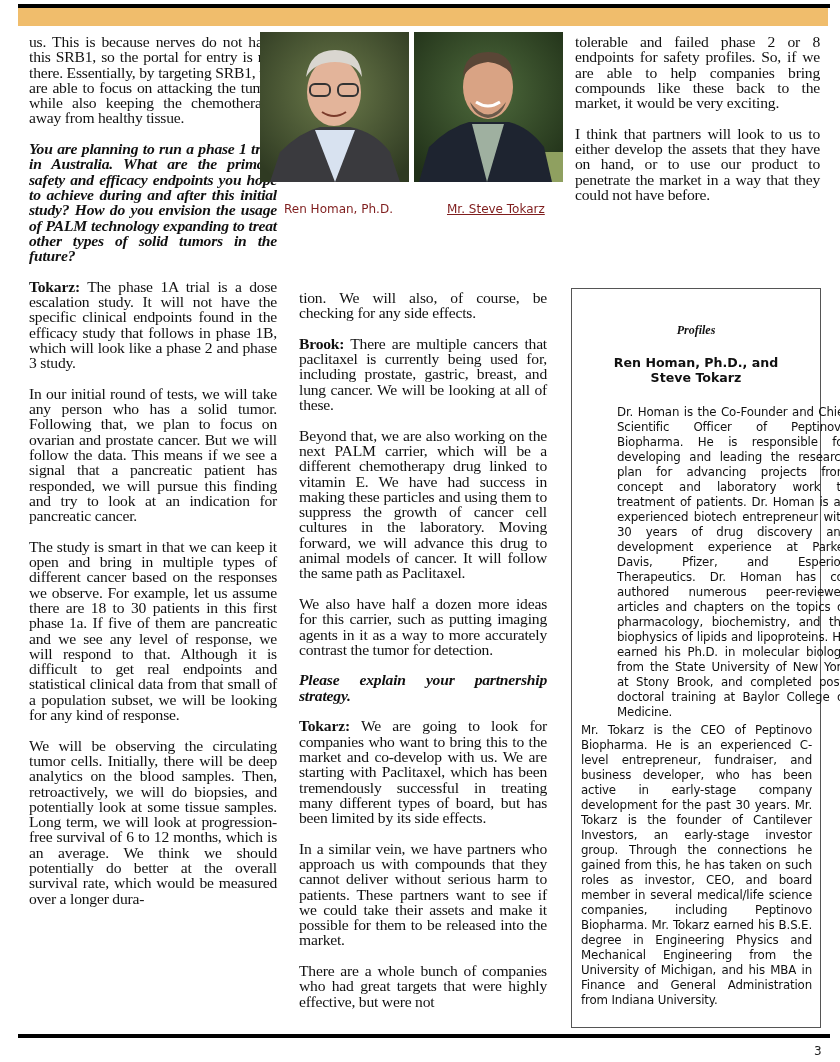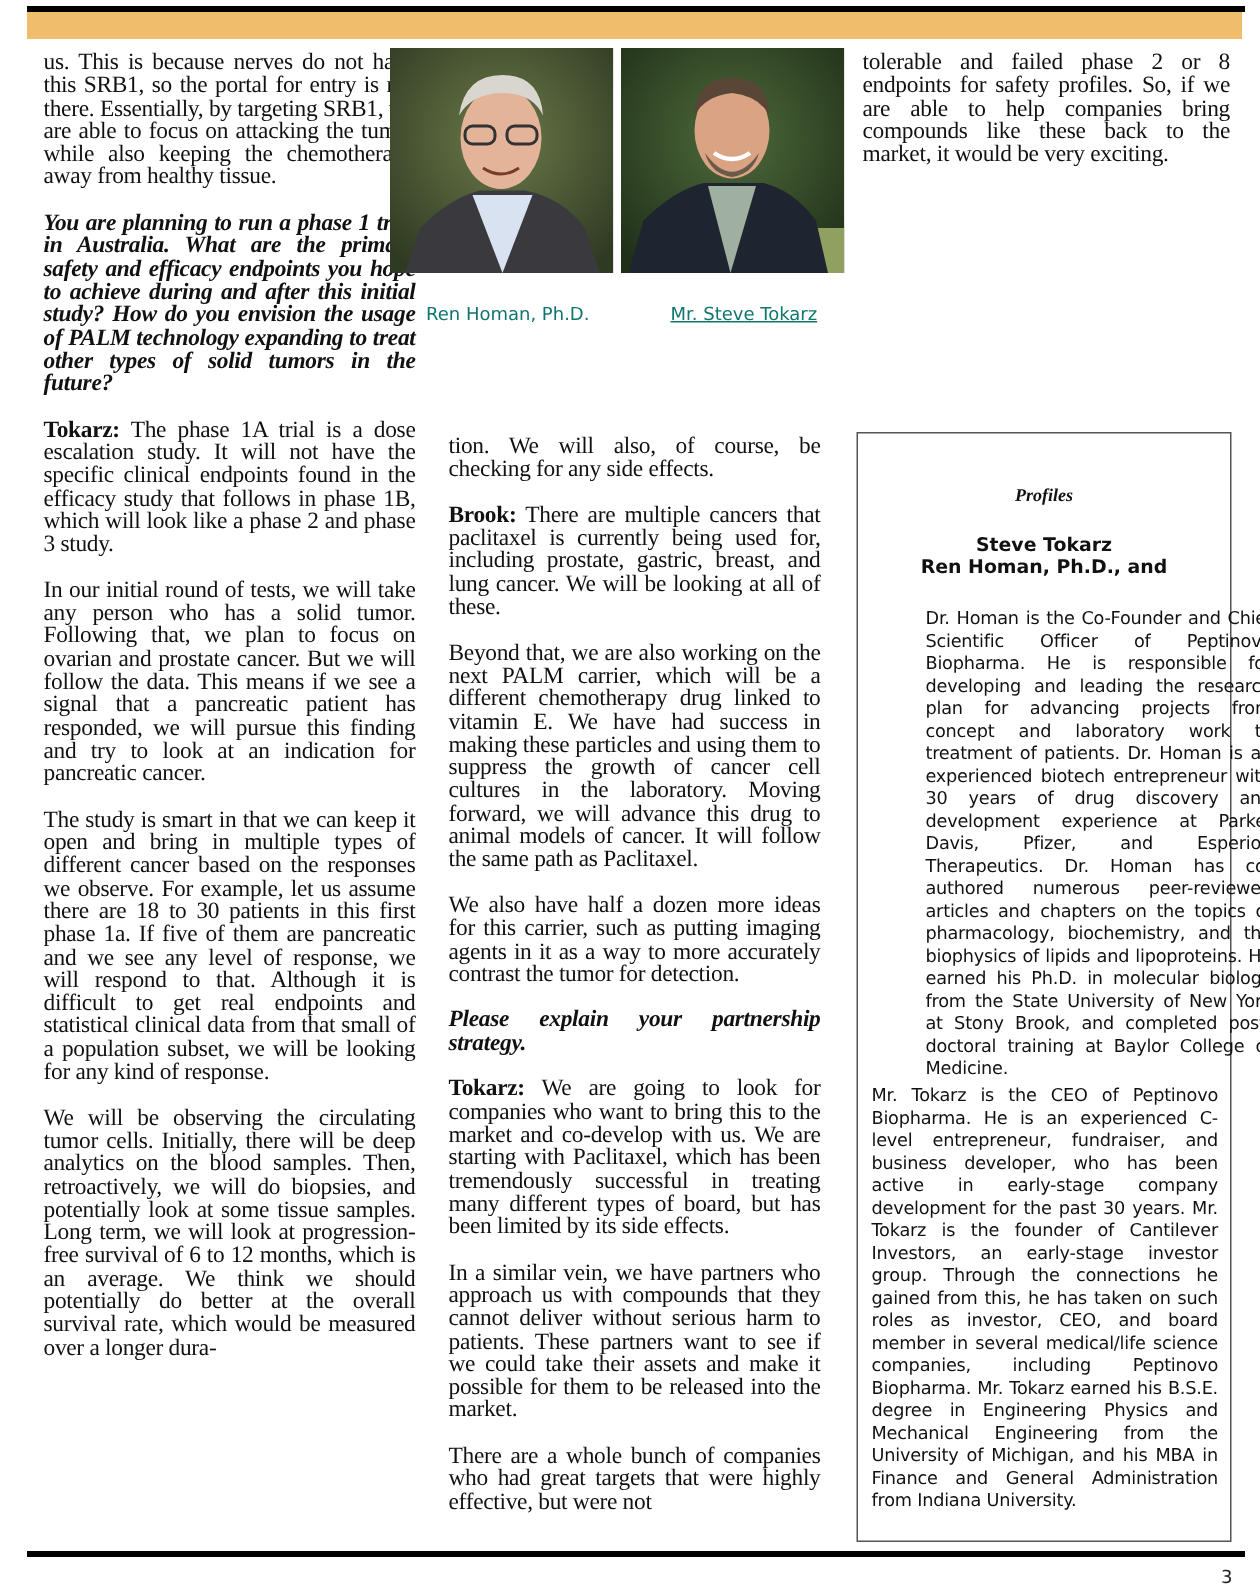--- a/index.html
+++ b/index.html
@@ -13,21 +13,21 @@
   .col p { margin: 0 0 15.3px 0; letter-spacing: -0.2px; }
   .col1 { left: 29px; top: 34px; width: 248px; }
   .col2 { left: 299px; top: 246px; width: 248px; margin-top: 44px; }
   .col3 { left: 575px; top: 34px; width: 245px; }
   .q { font-weight: bold; font-style: italic; }
   .speaker { font-weight: bold; }
 
   .photo { position: absolute; top: 32px; width: 149px; height: 150px; overflow: hidden; }
   .photo1 { left: 260px; }
   .photo2 { left: 414px; }
-  .caption { position: absolute; top: 202px; font-family: "DejaVu Sans", sans-serif; font-size: 12px; color: #0f766e; }
+  .caption { position: absolute; top: 202px; font-family: "DejaVu Sans", sans-serif; font-size: 12px; color: #7f1d1d; }
   .cap1 { left: 284px; }
   .cap2 { left: 447px; text-decoration: underline; }
 
   .profile-box { position: absolute; left: 571px; top: 288px; width: 250px; height: 740px; border: 1px solid #555; box-sizing: border-box; }
   .profile-head { position: absolute; left: 0; width: 100%; text-align: center; }
   .profile-title { top: 34px; font-family: "Liberation Serif", serif; font-style: italic; font-weight: bold; font-size: 12px; text-align: center; }
   .profile-names { top: 66px; font-family: "DejaVu Sans", sans-serif; font-weight: bold; font-size: 12.6px; line-height: 15px; }
   .profile-text { position: absolute; left: 9px; width: 231px; font-family: "DejaVu Sans", sans-serif; font-size: 11.8px; line-height: 15px; text-align: justify; letter-spacing: -0.15px; }
   .pt1 { top: 116px; margin-left: 36px; }
   .pt2 { top: 434px; }
@@ -92,26 +92,27 @@
   <p>Beyond that, we are also working on the next PALM carrier, which will be a different chemotherapy drug linked to vitamin E. We have had success in making these particles and using them to suppress the growth of cancer cell cultures in the laboratory. Moving forward, we will advance this drug to animal models of cancer. It will follow the same path as Paclitaxel.</p>
   <p>We also have half a dozen more ideas for this carrier, such as putting imaging agents in it as a way to more accurately contrast the tumor for detection.</p>
   <p class="q">Please explain your partnership strategy.</p>
   <p><span class="speaker">Tokarz:</span><span> We are going to look for companies who want to bring this to the market and co-develop with us. We are starting with Paclitaxel, which has been tremendously successful in treating many different types of board, but has been limited by its side effects.</span></p>
   <p>In a similar vein, we have partners who approach us with compounds that they cannot deliver without serious harm to patients. These partners want to see if we could take their assets and make it possible for them to be released into the market.</p>
   <p>There are a whole bunch of companies who had great targets that were highly effective, but were not</p>
 </div>
 
 <div class="col col3">
   <p>tolerable and failed phase 2 or 8 endpoints for safety profiles. So, if we are able to help companies bring compounds like these back to the market, it would be very exciting.</p>
+  <p>I think that partners will look to us to either develop the assets that they have on hand, or to use our product to penetrate the market in a way that they could not have before.</p>
 </div>
 
 <div class="profile-box">
   <div class="profile-head profile-title">Profiles</div>
   <div class="profile-head profile-names">
+    <div>Ren Homan, Ph.D., and</div>
     <div>Steve Tokarz</div>
-    <div>Ren Homan, Ph.D., and</div>
   </div>
   <div class="profile-text pt1">Dr. Homan is the Co-Founder and Chief Scientific Officer of Peptinovo Biopharma. He is responsible for developing and leading the research plan for advancing projects from concept and laboratory work to treatment of patients. Dr. Homan is an experienced biotech entrepreneur with 30 years of drug discovery and development experience at Parke-Davis, Pfizer, and Esperion Therapeutics. Dr. Homan has co-authored numerous peer-reviewed articles and chapters on the topics of pharmacology, biochemistry, and the biophysics of lipids and lipoproteins. He earned his Ph.D. in molecular biology from the State University of New York at Stony Brook, and completed post-doctoral training at Baylor College of Medicine.</div>
   <div class="profile-text pt2">Mr. Tokarz is the CEO of Peptinovo Biopharma. He is an experienced C-level entrepreneur, fundraiser, and business developer, who has been active in early-stage company development for the past 30 years. Mr. Tokarz is the founder of Cantilever Investors, an early-stage investor group. Through the connections he gained from this, he has taken on such roles as investor, CEO, and board member in several medical/life science companies, including Peptinovo Biopharma. Mr. Tokarz earned his B.S.E. degree in Engineering Physics and Mechanical Engineering from the University of Michigan, and his MBA in Finance and General Administration from Indiana University.</div>
 </div>
 
 <div class="bottom-rule"></div>
 <div class="page-num">3</div>
 
 </body></html>

